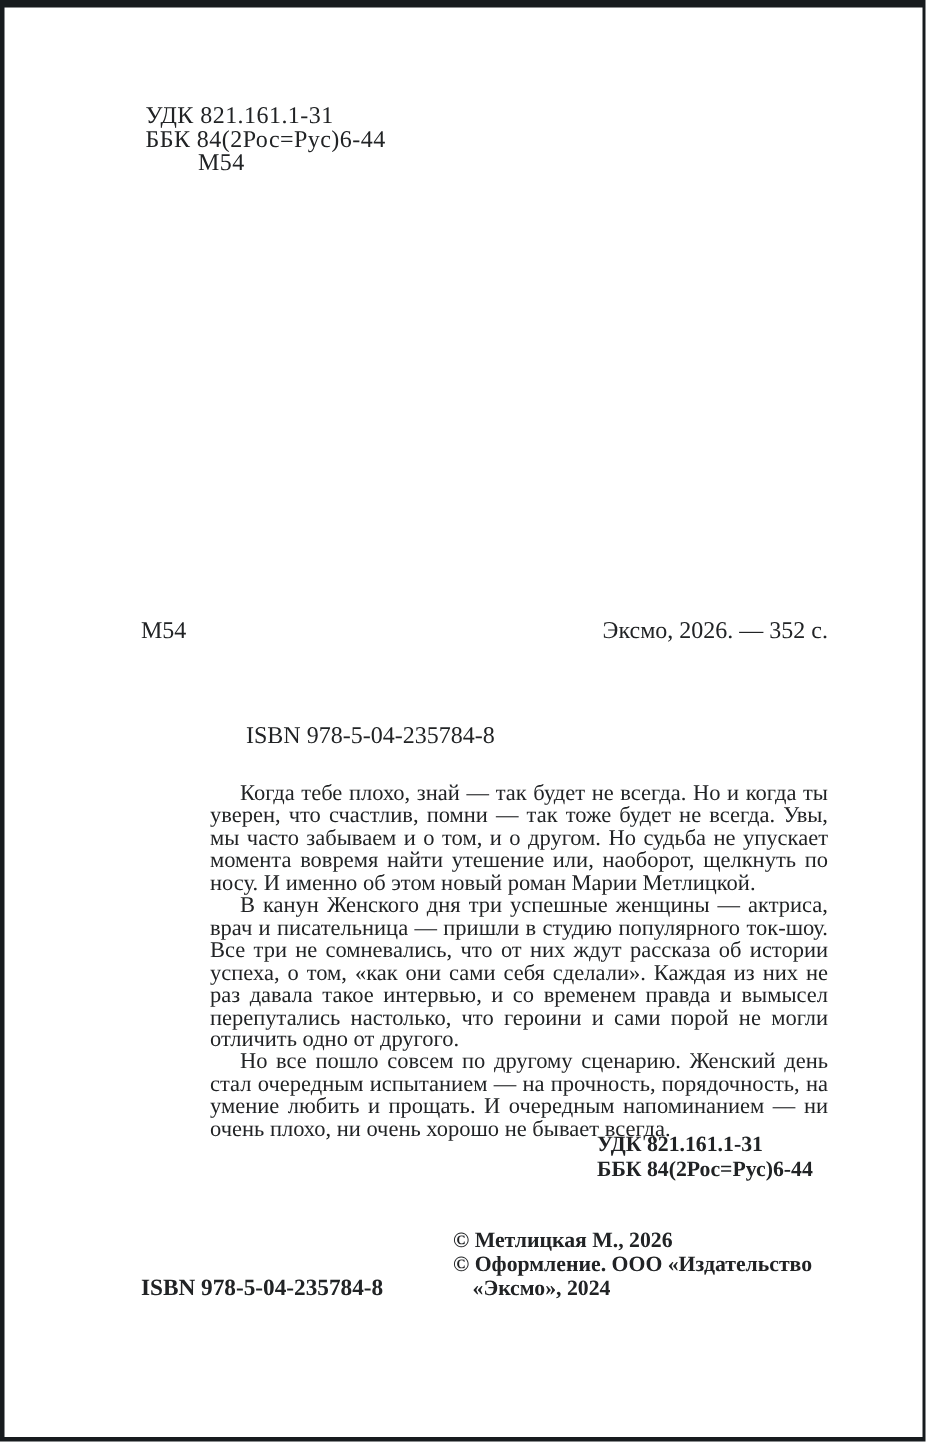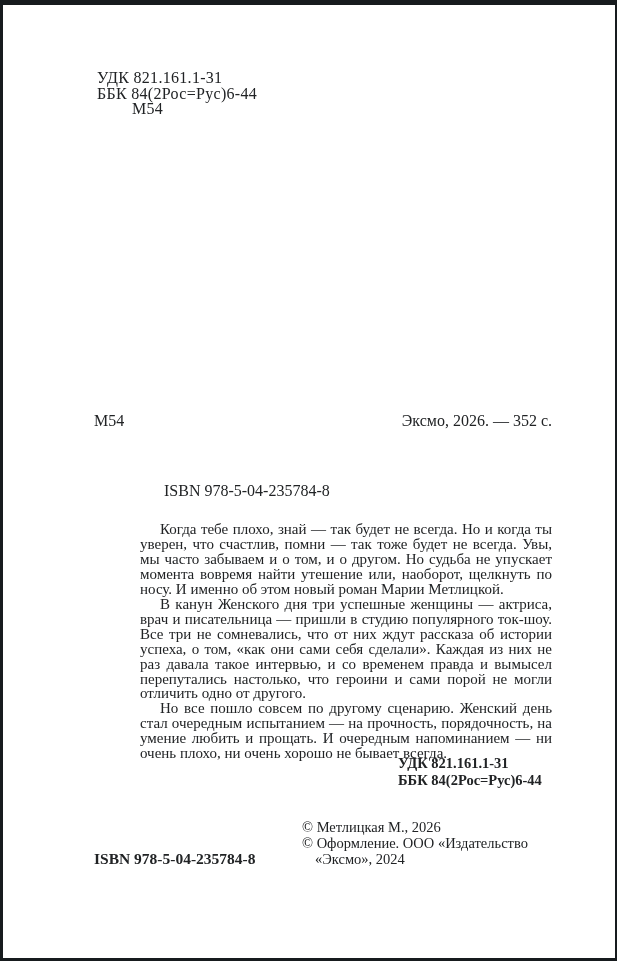--- a/index.html
+++ b/index.html
@@ -108,21 +108,21 @@
     top: 850px;
     font-weight: bold;
     font-size: 15.5px;
     white-space: nowrap;
   }
   .copyrights {
     position: absolute;
     left: 302px;
     top: 819px;
     width: 256px;
-    font-weight: normal;
+    font-weight: bold;
     font-size: 14.5px;
     line-height: 16.2px;
   }
   .copyrights .c-item {
     padding-left: 13px;
     text-indent: -13px;
   }
 </style>
 </head>
 <body>

